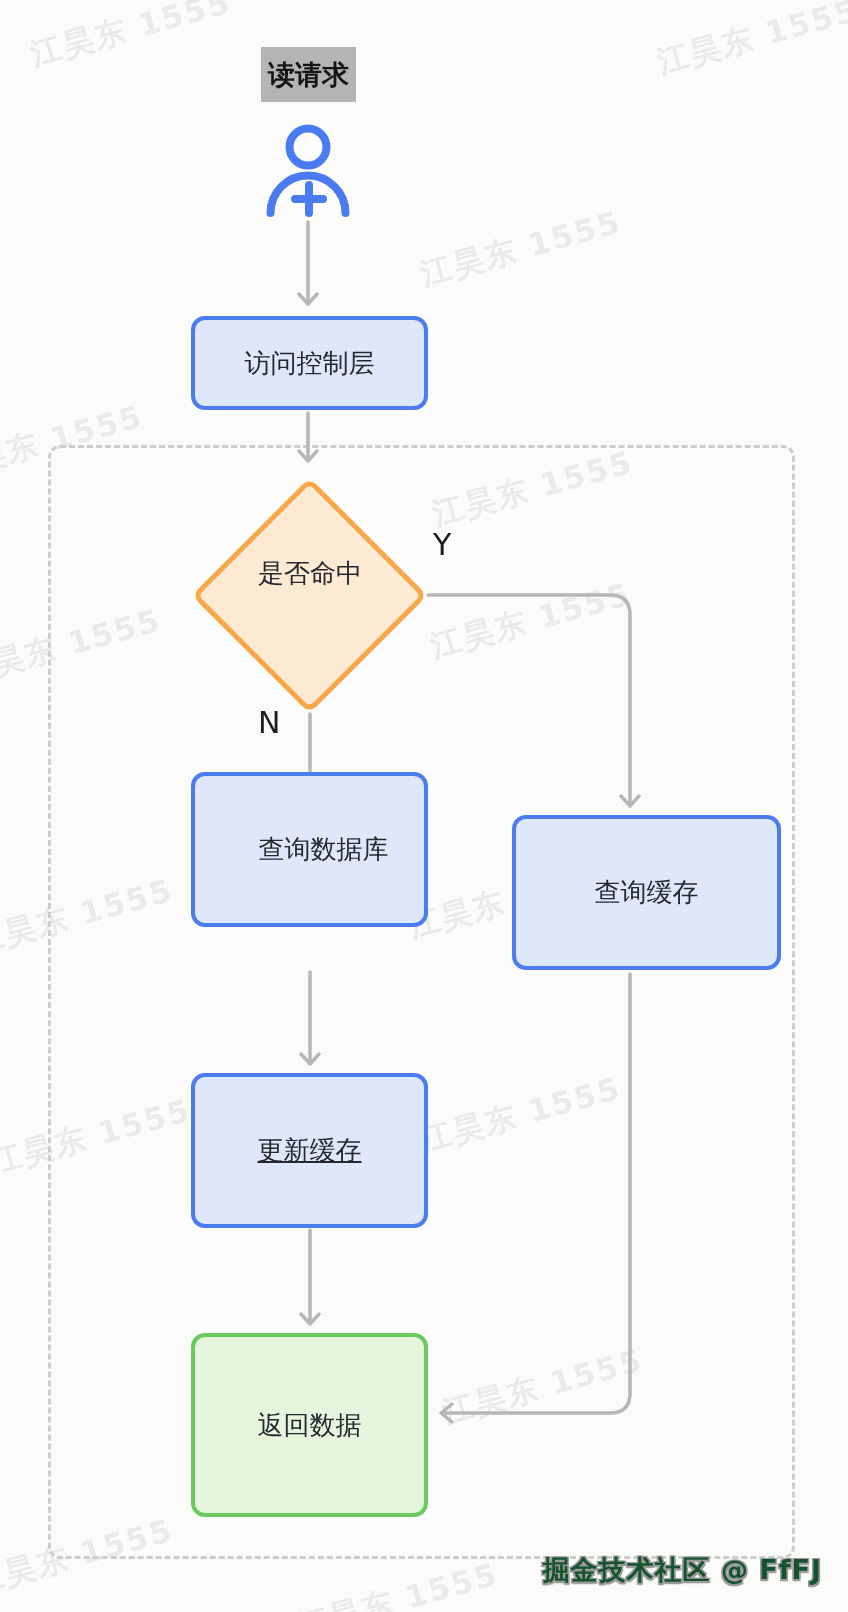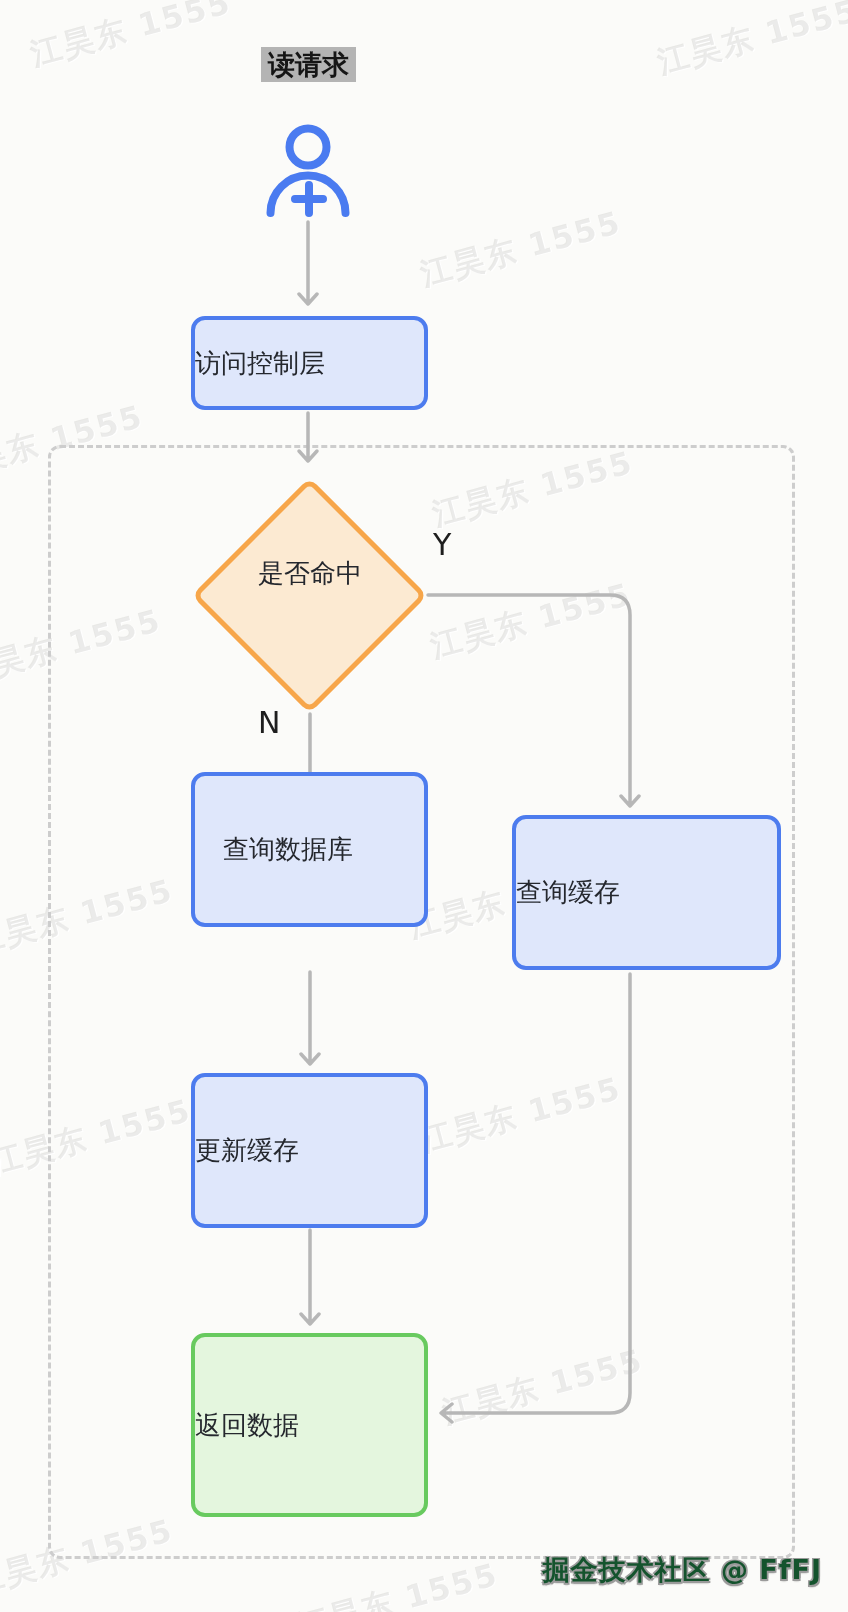--- a/index.html
+++ b/index.html
@@ -16,42 +16,42 @@
     text-shadow:1px 1px 0 rgba(255,255,255,0.95);
     transform:rotate(-15deg);
     white-space:nowrap;
     pointer-events:none;
     z-index:0;
   }
   .title{
     position:absolute;left:261px;top:47px;
     background:#b4b4b4;color:#151515;
     font-size:27px;font-weight:700;
-    padding:2px 7px;line-height:1.15;
+    padding:12px 7px;line-height:1.15;
     z-index:3;
   }
   .user-icon{position:absolute;left:261px;top:118px;z-index:3;}
   .container-dashed{
     position:absolute;left:48px;top:445px;width:741px;height:1108px;
     border:3px dashed #cdcdcd;border-radius:12px;
     z-index:1;
   }
   .connectors{position:absolute;left:0;top:0;z-index:2;}
   .node{
-    position:absolute;display:flex;align-items:center;justify-content:flex-start;
+    position:absolute;display:flex;align-items:center;justify-content:center;
     font-size:26px;color:#25282e;text-align:center;
     border-radius:14px;box-sizing:border-box;z-index:3;
   }
   .process{
     background:#dfe7fb;border:4px solid #4d7cee;
   }
   .node-access{left:191px;top:316px;width:237px;height:94px;}
   .node-query-db{left:191px;top:772px;width:237px;height:155px;padding-left:28px;}
   .node-query-cache{left:512px;top:815px;width:269px;height:155px;}
-  .node-update-cache{left:191px;top:1073px;width:237px;height:155px;}
+  .node-update-cache{left:191px;top:1073px;width:237px;height:155px;text-decoration:underline;}
   .node-return{
     left:191px;top:1333px;width:237px;height:184px;
     background:#e4f6de;border:4px solid #68ca5f;
   }
   .diamond-shape{
     position:absolute;left:226px;top:512px;width:167px;height:167px;
     background:#fcead2;border:5px solid #f7a64a;border-radius:10px;
     transform:rotate(45deg);box-sizing:border-box;z-index:2;
   }
   .diamond-label{

